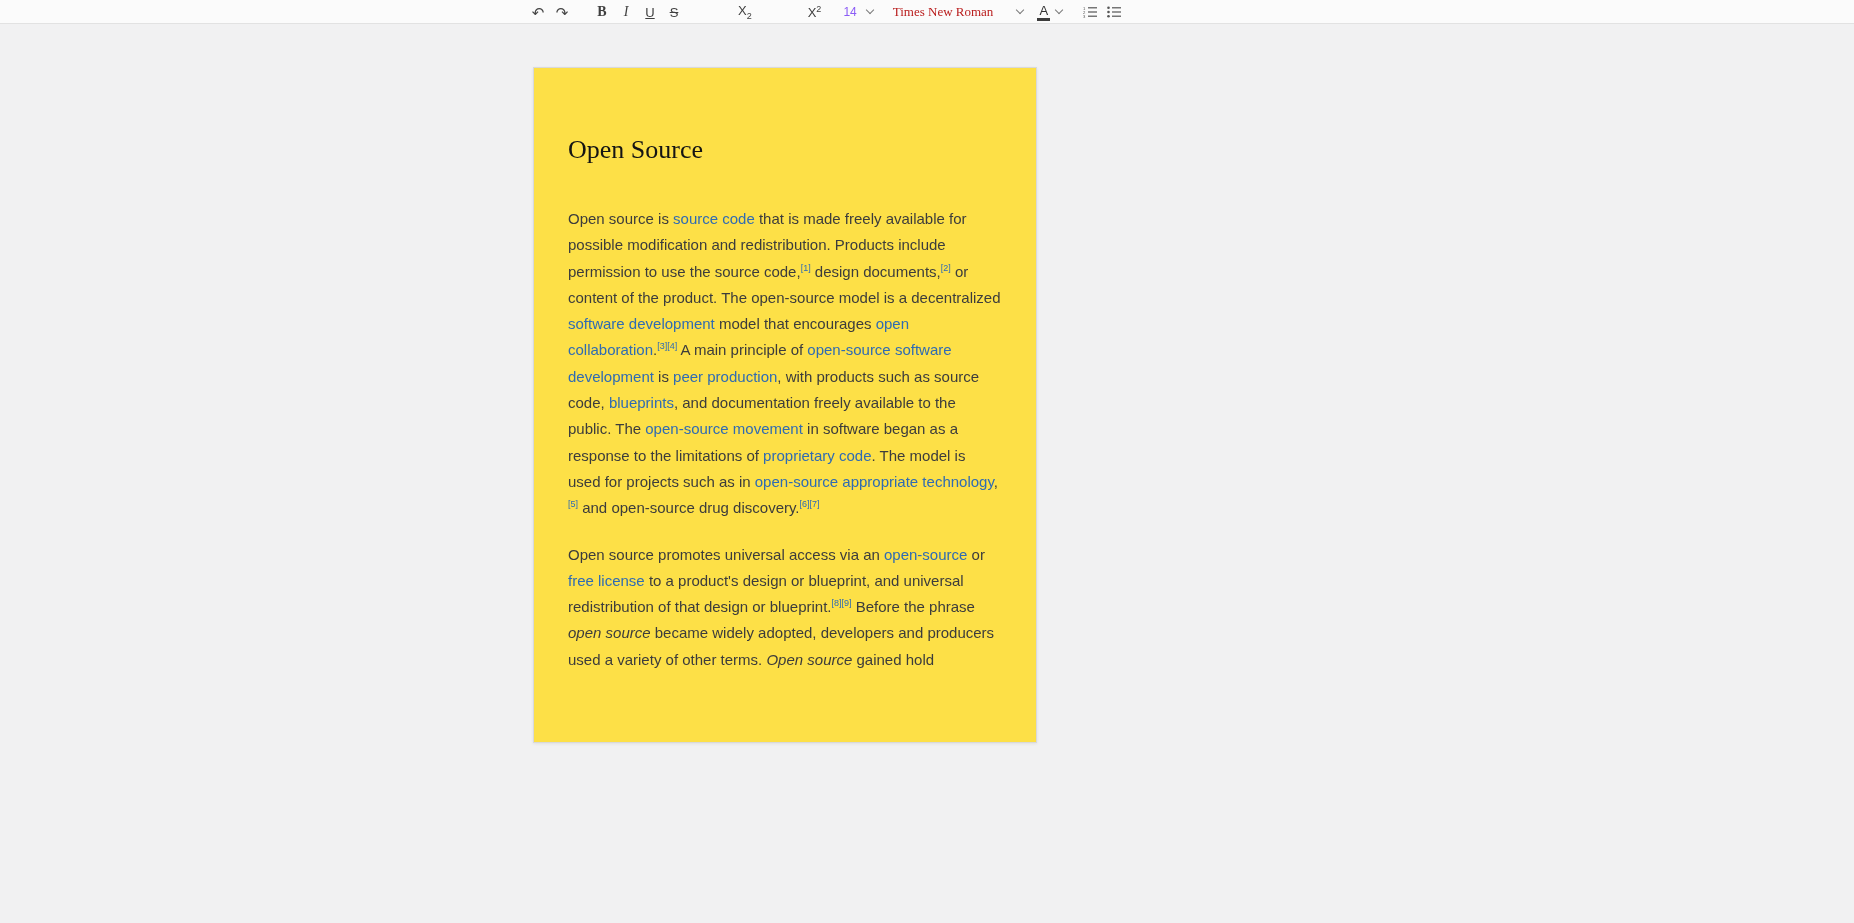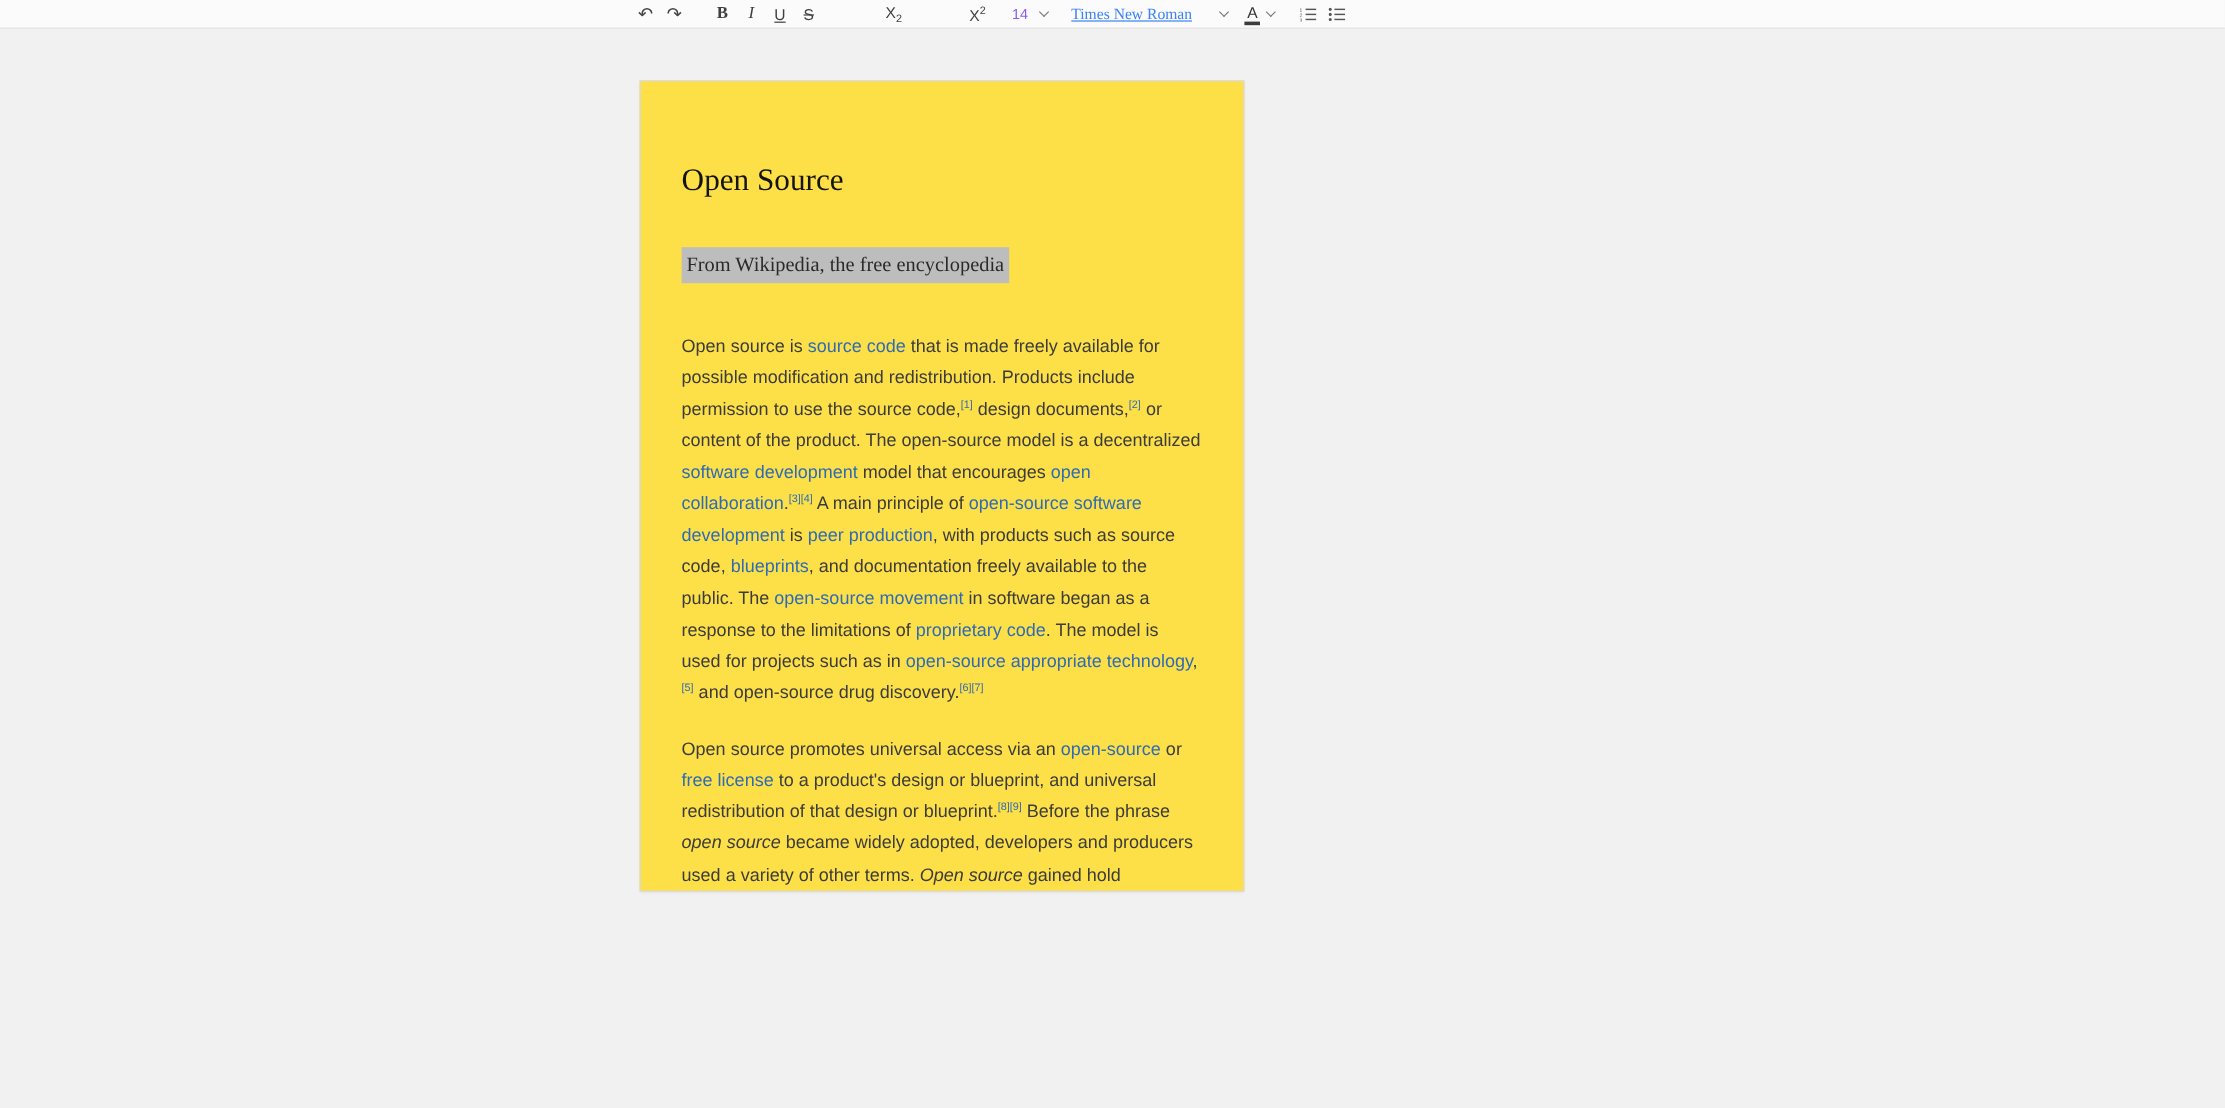--- a/index.html
+++ b/index.html
@@ -41,22 +41,22 @@
   .chevron {
     display: inline-block; width: 6px; height: 6px;
     border-right: 1.3px solid #7a7a7a; border-bottom: 1.3px solid #7a7a7a;
     transform: rotate(45deg); margin-top: -4px;
   }
   .size-ctrl, .font-ctrl, .color-ctrl {
     display: flex; align-items: center; height: 24px; cursor: pointer;
   }
   .size-value { font-size: 12px; color: #8b5cf6; padding: 0 10px 0 8px; }
   .font-name {
-    font-family: "Liberation Serif", serif; font-size: 13px; color: #3b82f6;
-    padding: 0 24px 0 10px; min-width: 110px; text-decoration: underline;
+    font-family: "Liberation Serif", serif; font-size: 13px; color: #b91c1c;
+    padding: 0 24px 0 10px; min-width: 110px;
   }
   .color-a {
     font-size: 13px; color: #333; line-height: 1;
     border-bottom: 3px solid #3c3c3c; padding: 0 2px 1px 2px; margin: 0 6px 0 14px;
   }
   .list-ico { display: block; }
 
   
   .canvas {
     position: absolute; top: 25px; left: 0;
@@ -178,21 +178,18 @@
         <rect x="5" y="9.6" width="9" height="1.2" fill="#555"></rect>
       </svg>
     </button>
 
   </div>
 </div>
 
 <div class="canvas">
   <div class="page">
     <h1 class="doc-title">Open Source</h1>
-    <div>
-      <span class="doc-subtitle">From Wikipedia, the free encyclopedia</span>
-    </div>
     <div class="doc-body">
         <p><span>Open source is </span><span class="doc-link">source code</span><span> that is made freely available for possible modification and redistribution. Products include permission to use the source code,</span><sup class="doc-ref">[1]</sup><span> design documents,</span><sup class="doc-ref">[2]</sup><span> or content of the product. The open-source model is a decentralized </span><span class="doc-link">software development</span><span> model that encourages </span><span class="doc-link">open collaboration</span><span>.</span><sup class="doc-ref">[3][4]</sup><span> A main principle of </span><span class="doc-link">open-source software development</span><span> is </span><span class="doc-link">peer production</span><span>, with products such as source code, </span><span class="doc-link">blueprints</span><span>, and documentation freely available to the public. The </span><span class="doc-link">open-source movement</span><span> in software began as a response to the limitations of </span><span class="doc-link">proprietary code</span><span>. The model is used for projects such as in </span><span class="doc-link">open-source appropriate technology</span><span>,</span><sup class="doc-ref">[5]</sup><span> and open-source drug discovery.</span><sup class="doc-ref">[6][7]</sup></p>
         <p><span>Open source promotes universal access via an </span><span class="doc-link">open-source</span><span> or </span><span class="doc-link">free license</span><span> to a product's design or blueprint, and universal redistribution of that design or blueprint.</span><sup class="doc-ref">[8][9]</sup><span> Before the phrase </span><em>open source</em><span> became widely adopted, developers and producers used a variety of other terms. </span><em>Open source</em><span> gained hold</span></p>
       </div>
   </div>
 </div>
 
 </body></html>

